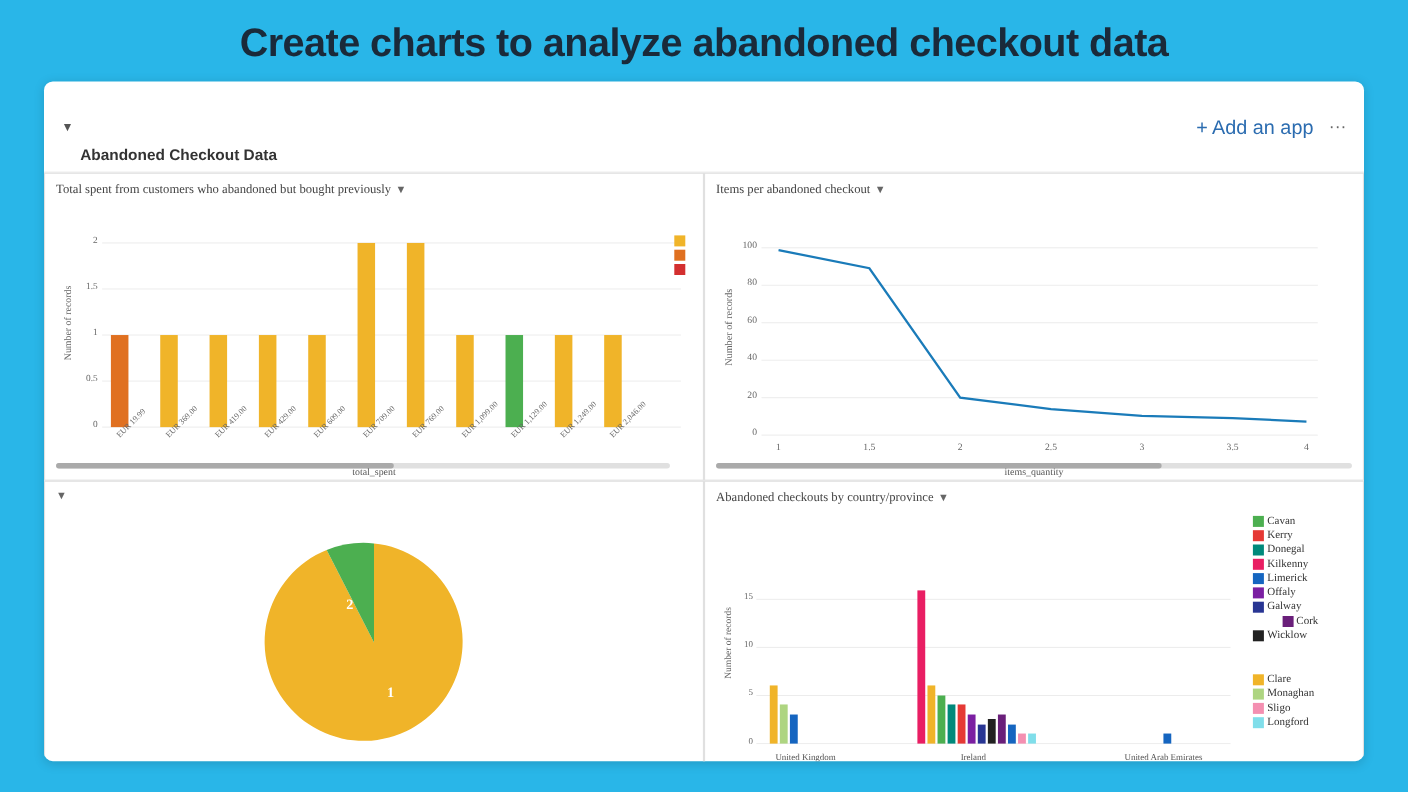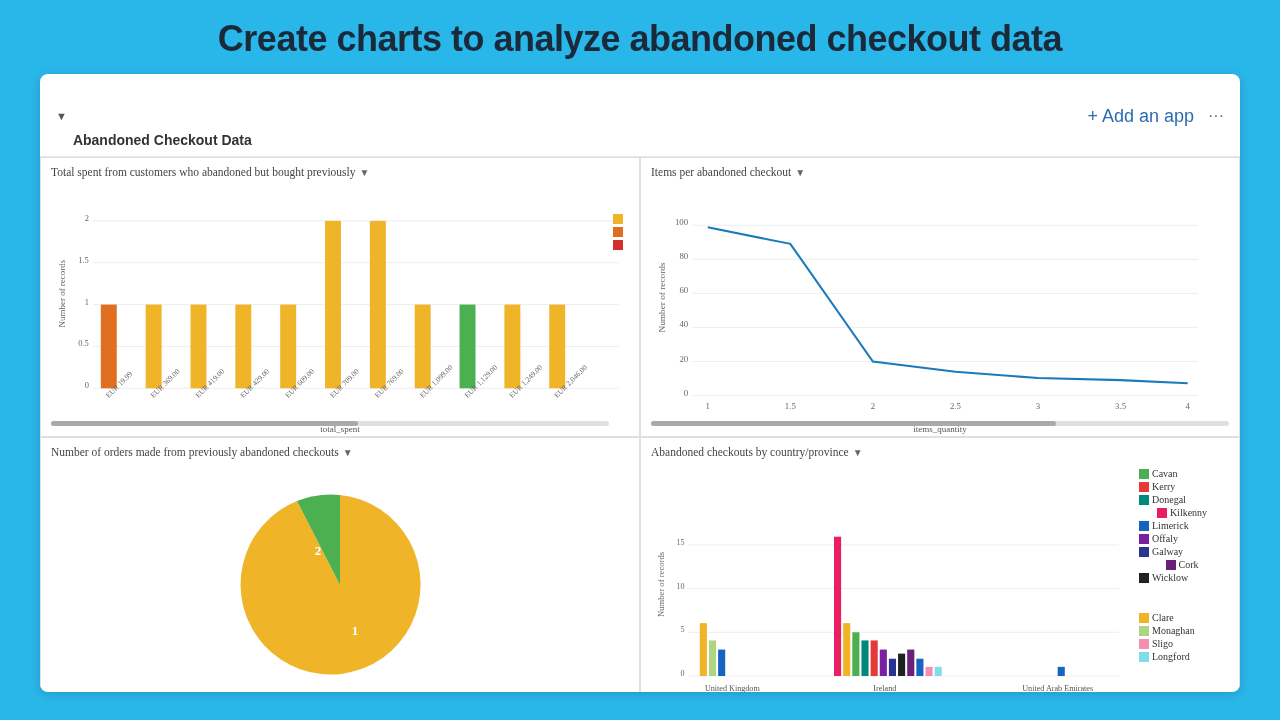--- a/index.html
+++ b/index.html
@@ -237,21 +237,20 @@
         </svg>
       </div>
       <div style="position:absolute;bottom:10px;left:10px;right:10px;height:5px;background:#e0e0e0;border-radius:3px;">
         <div style="height:5px;background:#aaa;border-radius:3px;width:70%;"></div>
       </div>
       <div style="position:absolute;bottom:2px;left:50%;transform:translateX(-50%);font-size:9px;color:#555;">items_quantity</div>
     </div>
 
     <div class="chart-panel">
       <div class="chart-panel-title">
-        <span>Number of orders made from previously abandoned checkouts</span>
         <span class="caret">▼</span>
       </div>
       <div class="chart-area" style="display:flex;align-items:center;justify-content:center;">
         <svg viewBox="0 0 300 240" width="300" height="240">
 
           <path d="M150,120 L150,30 A90,90 0 1,1 107,36 Z" fill="#f0b429"></path>
 
           <path d="M150,120 L107,36 A90,90 0 0,1 150,30 Z" fill="#4caf50"></path>
 
           <text x="165" y="170" font-size="13" fill="white" font-weight="bold" text-anchor="middle">1</text>
@@ -302,21 +301,21 @@
           <text x="230" y="220" font-size="8" fill="#555" text-anchor="middle">Ireland</text>
           <text x="400" y="220" font-size="8" fill="#555" text-anchor="middle">United Arab Emirates</text>
           <text x="248" y="232" font-size="8" fill="#555" text-anchor="middle">customer_country</text>
         </svg>
 
         <div style="padding: 4px 4px 0 0; min-width:90px;">
           <div style="display:flex;flex-direction:column;gap:2px;font-size:10px;color:#333;">
             <div style="display:flex;align-items:center;gap:3px;"><span style="display:inline-block;width:10px;height:10px;background:#4caf50;"></span>Cavan</div>
             <div style="display:flex;align-items:center;gap:3px;"><span style="display:inline-block;width:10px;height:10px;background:#e53935;"></span>Kerry</div>
             <div style="display:flex;align-items:center;gap:3px;"><span style="display:inline-block;width:10px;height:10px;background:#00897b;"></span>Donegal</div>
-            <div style="display:flex;align-items:center;gap:3px;justify-content:center;"><span style="display:inline-block;width:10px;height:10px;background:#e91e63;"></span>Kilkenny</div>
+            <div style="display:flex;align-items:center;gap:3px;"><span style="display:inline-block;width:10px;height:10px;background:#e91e63;"></span>Kilkenny</div>
             <div style="display:flex;align-items:center;gap:3px;"><span style="display:inline-block;width:10px;height:10px;background:#1565c0;"></span>Limerick</div>
             <div style="display:flex;align-items:flex-end;gap:3px;"><span style="display:inline-block;width:10px;height:10px;background:#7b1fa2;"></span>Offaly</div>
             <div style="display:flex;align-items:center;gap:3px;"><span style="display:inline-block;width:10px;height:10px;background:#283593;"></span>Galway</div>
             <div style="display:flex;align-items:center;gap:3px;justify-content:center;"><span style="display:inline-block;width:10px;height:10px;background:#6a1f7a;"></span>Cork</div>
             <div style="display:flex;align-items:center;gap:3px;"><span style="display:inline-block;width:10px;height:10px;background:#212121;"></span>Wicklow</div>
             <div style="display:flex;align-items:center;gap:3px;margin-top:27px;"><span style="display:inline-block;width:10px;height:10px;background:#f0b429;"></span>Clare</div>
             <div style="display:flex;align-items:center;gap:3px;"><span style="display:inline-block;width:10px;height:10px;background:#aed581;"></span>Monaghan</div>
             <div style="display:flex;align-items:center;gap:3px;"><span style="display:inline-block;width:10px;height:10px;background:#f48fb1;"></span>Sligo</div>
             <div style="display:flex;align-items:center;gap:3px;"><span style="display:inline-block;width:10px;height:10px;background:#80deea;"></span>Longford</div>
           </div>

